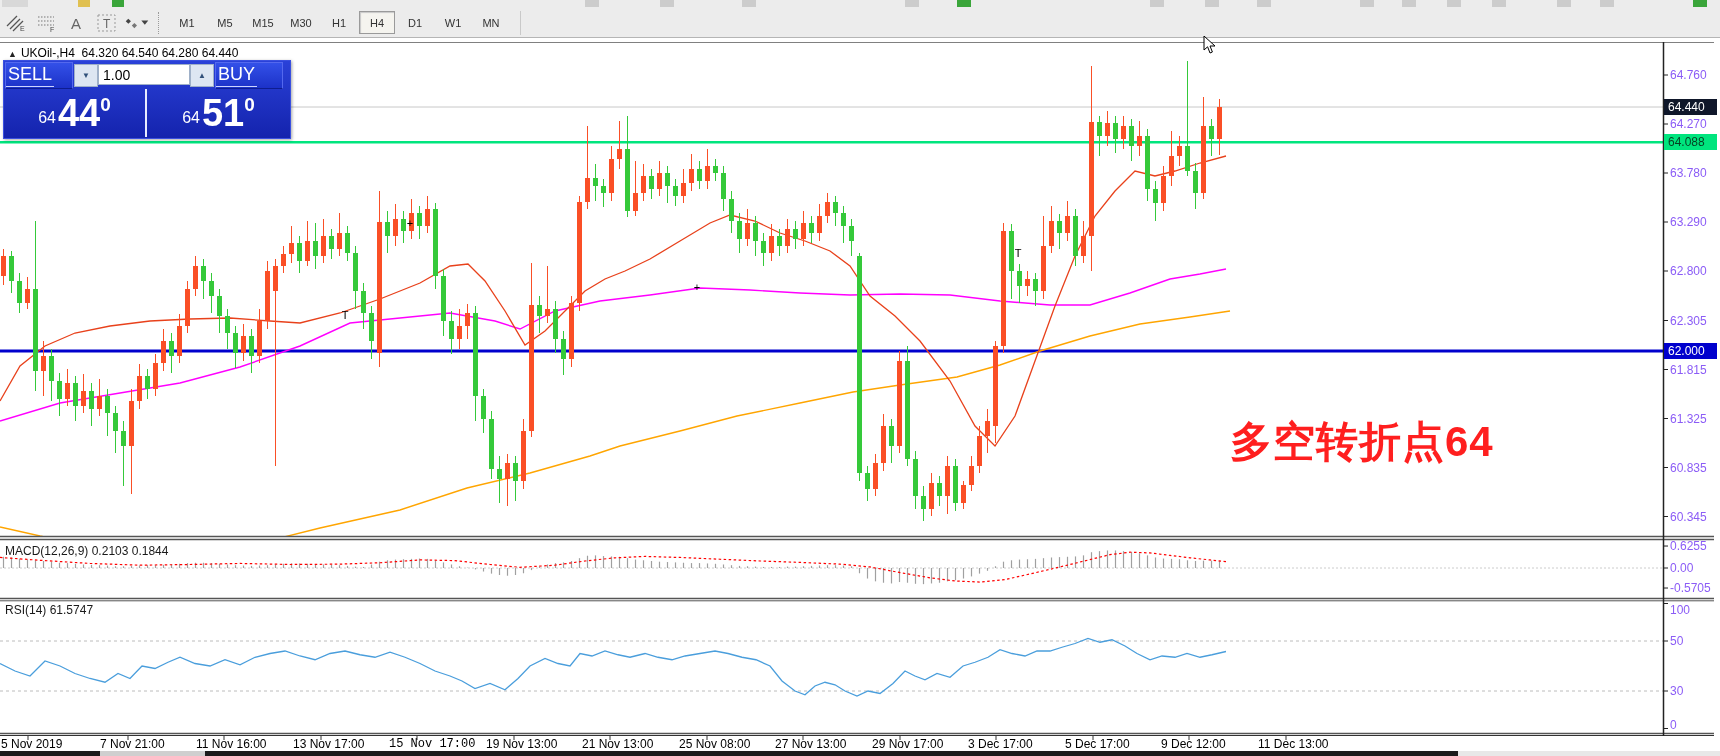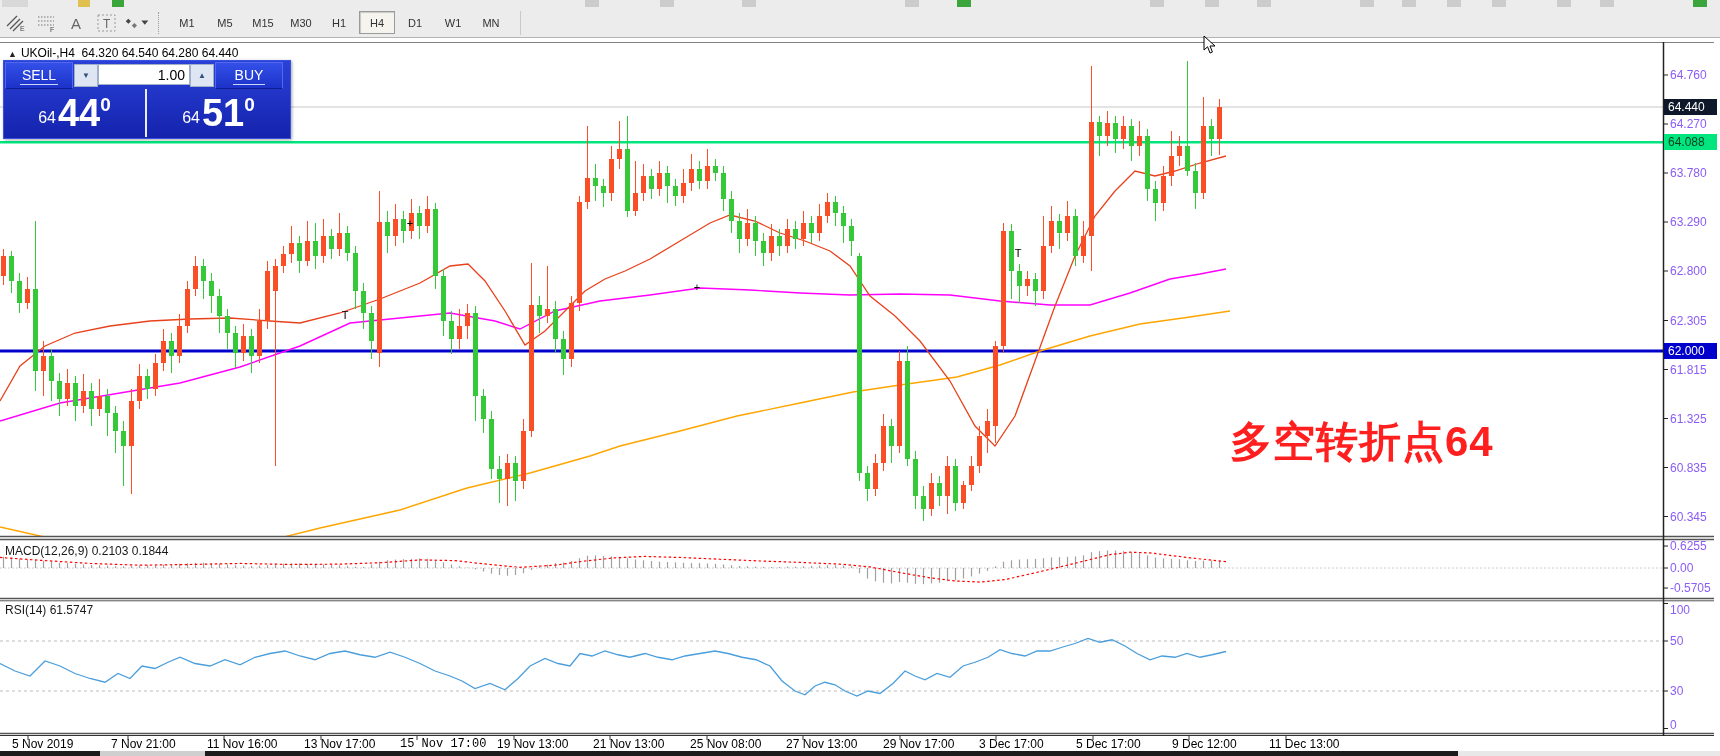--- a/index.html
+++ b/index.html
@@ -15,30 +15,30 @@
   .tf-btn.active{background:#f5f4ef;border:1px solid #9a9a9a;box-shadow:inset 1px 1px 1px #c8c8c8;}
   .tb-sep2{width:1px;height:24px;background:#c9c9c9;margin-left:10px;}
   
   #chart-win{position:absolute;left:0;top:42px;width:1720px;height:714px;background:#fff;}
   #chart-svg{position:absolute;left:0;top:0;}
   #chart-title{position:absolute;left:8px;top:4px;font-size:12px;color:#000;white-space:nowrap;}
   #chart-title .tri{font-size:9px;margin-right:4px;color:#222;}
   
   .pax{position:absolute;left:1670px;width:48px;font-size:12px;color:#8b5cf6;white-space:nowrap;}
   .badge{position:absolute;left:1664px;width:53px;height:16px;font-size:12px;line-height:16px;padding-left:4px;box-sizing:border-box;}
-  .tax{position:absolute;top:695px;font-size:12px;color:#000;white-space:nowrap;padding-left:11px;}
+  .tax{position:absolute;top:695px;font-size:12px;color:#000;white-space:nowrap;}
   .ind-label{position:absolute;left:5px;font-size:12px;color:#1a1a1a;white-space:nowrap;}
   #annotation{position:absolute;left:1230px;top:372px;font-size:42px;font-weight:bold;color:#ff1f1f;white-space:nowrap;letter-spacing:1px;}
   
   #trade-widget{position:absolute;left:3px;top:18px;width:286px;height:77px;background:linear-gradient(#2a41d8,#1423ad);border:1px solid #3a50e0;box-shadow:1px 1px 3px rgba(0,0,0,.35);}
   .tw-row{position:absolute;left:0;top:0;width:286px;height:27px;display:flex;}
-  .tw-btn{width:66px;height:25px;margin:1px;background:linear-gradient(#3350e8,#1c32c8);color:#fff;font-size:14px;display:flex;align-items:center;justify-content:center;border:1px solid #5468ee;border-bottom-color:#0e1d90;cursor:pointer;}
+  .tw-btn{width:66px;height:25px;margin:1px;background:linear-gradient(#3350e8,#1c32c8);color:#fff;font-size:18px;display:flex;align-items:center;justify-content:flex-start;border:1px solid #5468ee;border-bottom-color:#0e1d90;cursor:pointer;}
   .tw-btn span{border-bottom:1px solid #cdd4ff;padding:0 2px 1px;}
   .spin{width:22px;height:21px;margin-top:3px;background:#dde6f2;border:1px solid #9fb0c8;display:flex;align-items:center;justify-content:center;font-size:8px;color:#31517a;cursor:pointer;}
-  #vol-box{width:92px;height:21px;margin-top:3px;background:#fff;border:1px solid #9fb0c8;font-size:14px;color:#000;text-align:right;padding:0 4px;box-sizing:border-box;line-height:20px;}
+  #vol-box{width:92px;height:21px;margin-top:3px;background:#fff;border:1px solid #9fb0c8;font-size:14px;color:#000;padding:0 4px;box-sizing:border-box;line-height:20px;}
   .px-panel{position:absolute;top:28px;height:48px;color:#fff;display:flex;align-items:center;justify-content:center;}
   #bid-panel{left:0;width:141px;border-right:2px solid #e8ecff;}
   #ask-panel{left:143px;width:143px;}
   .px-small{font-size:16px;margin-top:10px;}
   .px-big{font-size:38px;font-weight:bold;line-height:40px;margin-left:2px;}
   .px-sup{font-size:19px;font-weight:bold;margin-bottom:16px;}
   
   #cursor{position:absolute;left:1203px;top:-6px;width:14px;height:20px;z-index:60;}
   
   #bottom-strip{position:absolute;left:0;top:751px;width:1720px;height:5px;background:#e8e8e8;}

